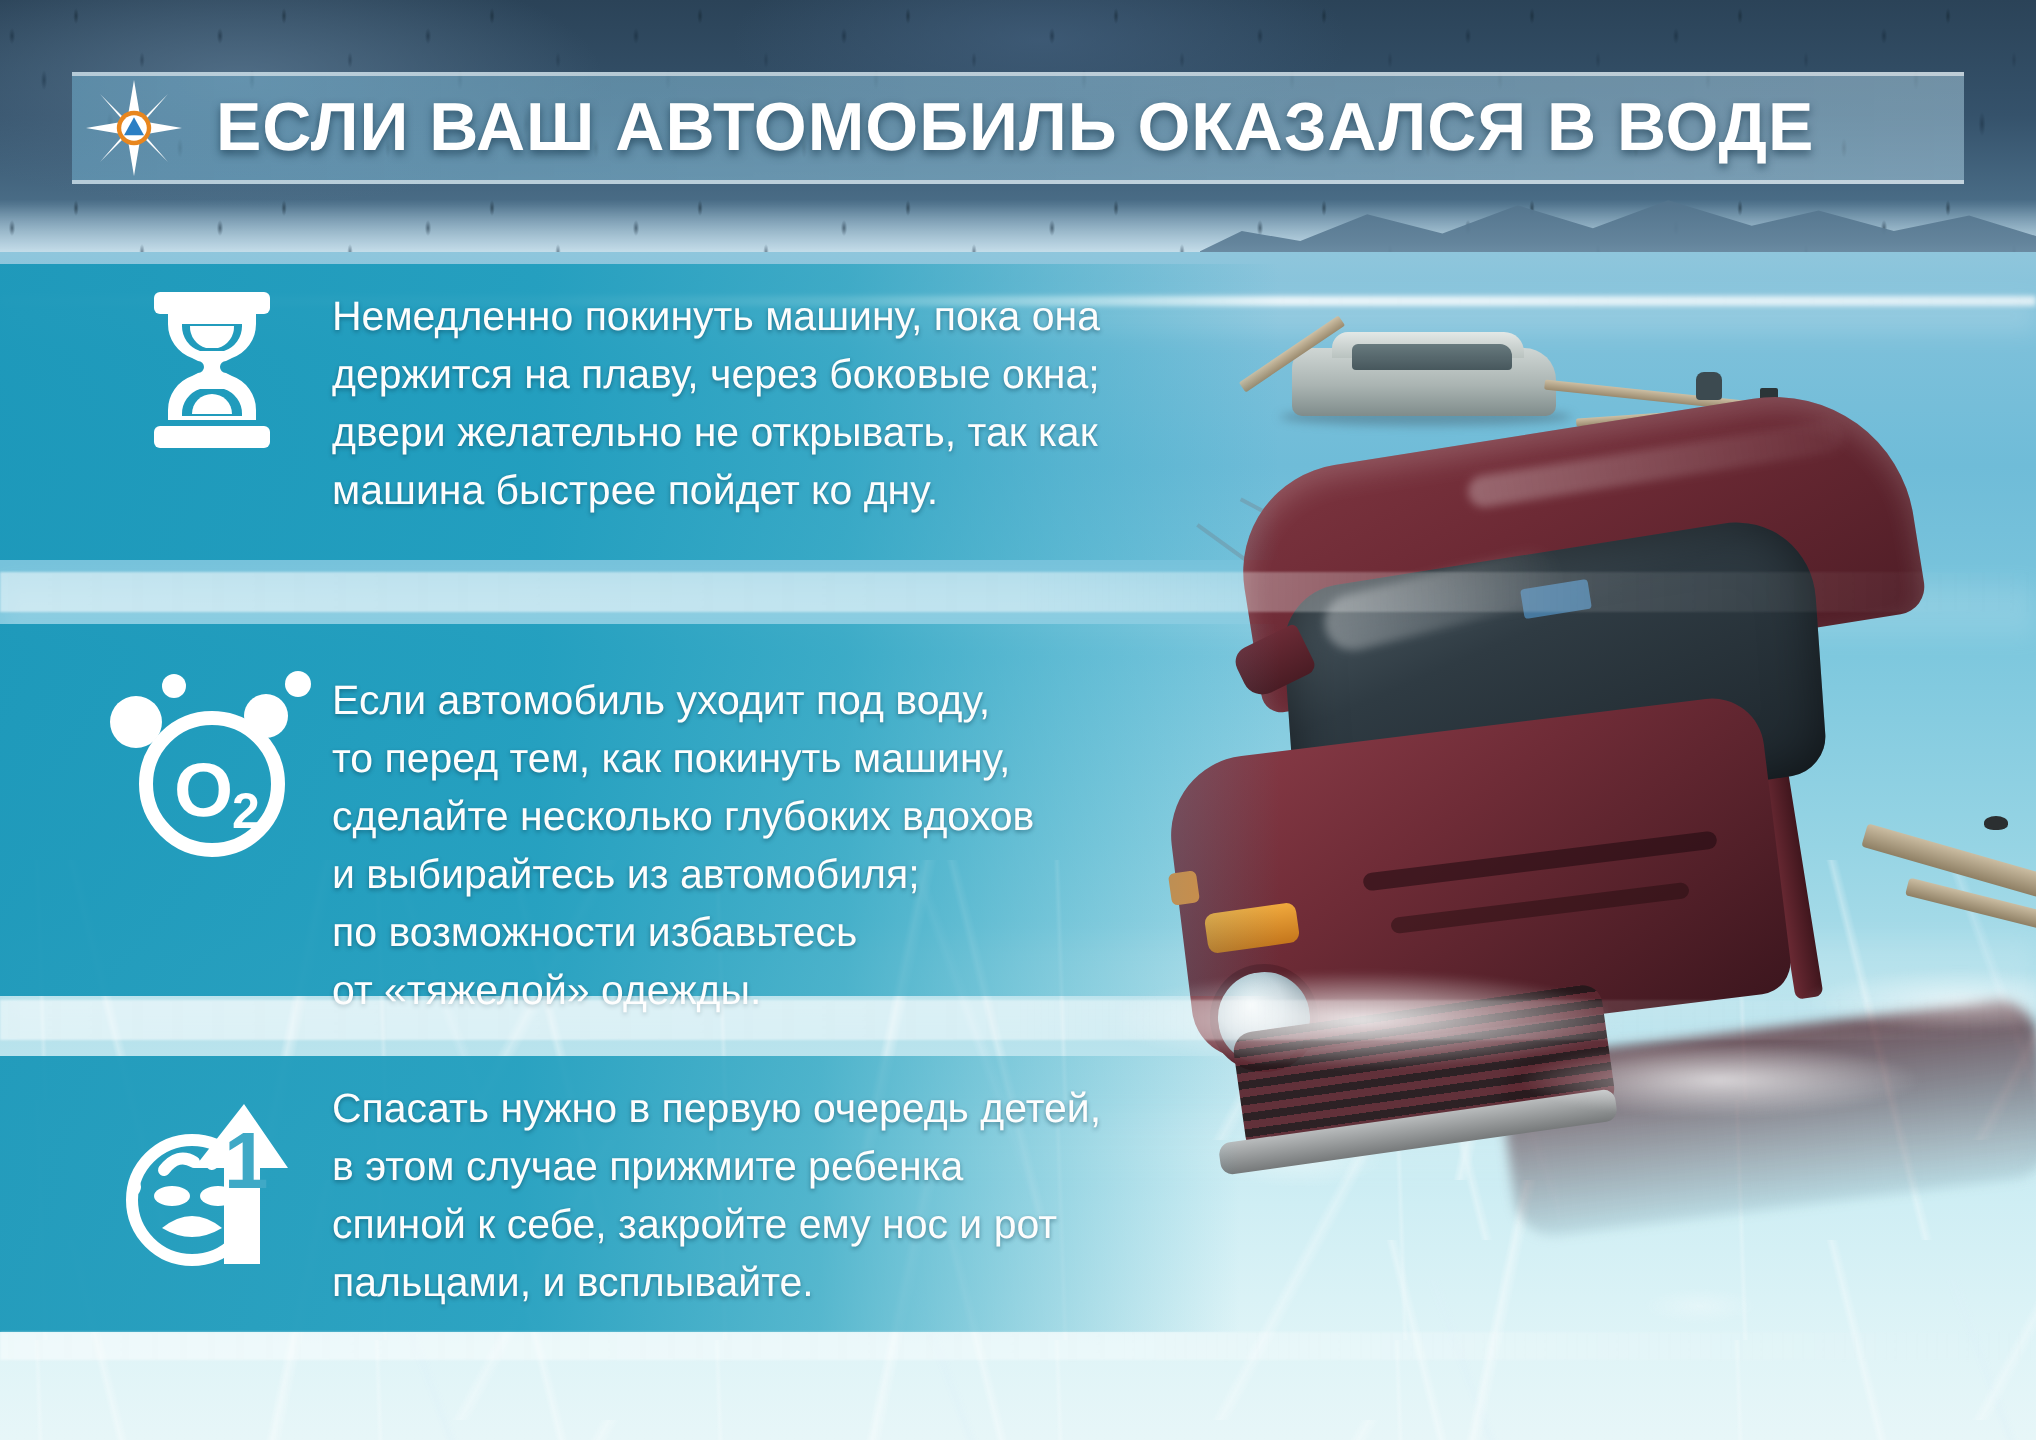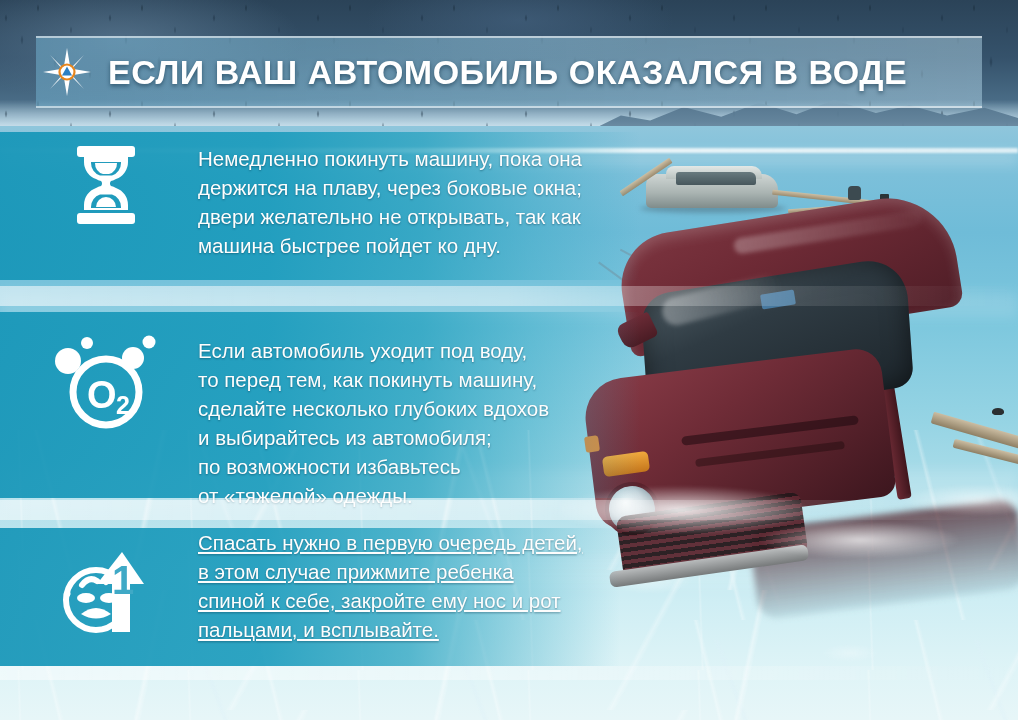--- a/index.html
+++ b/index.html
@@ -235,21 +235,21 @@
   .bird{position:absolute;left:992px;top:408px;width:12px;height:7px;background:#2b2f31;border-radius:50% 50% 40% 40%;}
 
   
   .fline{position:absolute;height:2px;background:rgba(120,150,165,.6);}
   .fl1{left:618px;top:258px;width:40px;transform:rotate(28deg);}
   .fl2{left:592px;top:282px;width:70px;transform:rotate(36deg);}
   .fl3{left:700px;top:230px;width:30px;transform:rotate(-10deg);}
 
   
   .titlebar{
-    position:absolute;left:36px;top:36px;width:946px;height:72px;
+    position:absolute;left:36px;top:36px;width:946px;height:56px;
     background:linear-gradient(90deg,
        rgba(108,166,196,.62) 0%,
        rgba(126,180,206,.58) 30%,
        rgba(150,196,218,.55) 62%,
        rgba(176,212,230,.5) 100%);
     border-top:2px solid rgba(255,255,255,.55);
     border-bottom:2px solid rgba(255,255,255,.55);
     display:flex;align-items:center;text-align:right;
   }
   .emblem{position:relative;width:62px;height:60px;flex:0 0 62px;}
@@ -284,34 +284,33 @@
     flex:0 0 120px;
     display:flex;align-items:flex-start;justify-content:center;
   }
   .panel .tip-text{
     color:#fdfdfd;
     font-size:20.5px;
     line-height:29px;
     white-space:pre-line;
     text-shadow:0 1px 2px rgba(0,50,70,.45);
     padding-top:2px;
-    margin-left:32px;
   }
 
   #panel1{top:132px;width:640px;height:148px;}
   #panel1 .icon-slot{padding-top:14px;}
   #panel1 .tip-text{padding-top:12px;}
 
   #panel2{top:312px;width:640px;height:186px;}
   #panel2 .icon-slot{padding-top:22px;}
   #panel2 .tip-text{padding-top:24px;}
 
   #panel3{top:528px;width:620px;height:138px;}
   #panel3 .icon-slot{padding-top:16px;}
-  #panel3 .tip-text{padding-top:0;text-decoration:underline;}
+  #panel3 .tip-text{padding-top:12px;}
 
   
   .sep{
     position:absolute;left:0;width:100%;
     background:linear-gradient(90deg,
       rgba(255,255,255,.55) 0%,
       rgba(255,255,255,.45) 50%,
       rgba(255,255,255,.12) 78%,
       rgba(255,255,255,0) 100%);
     filter:blur(.6px);

